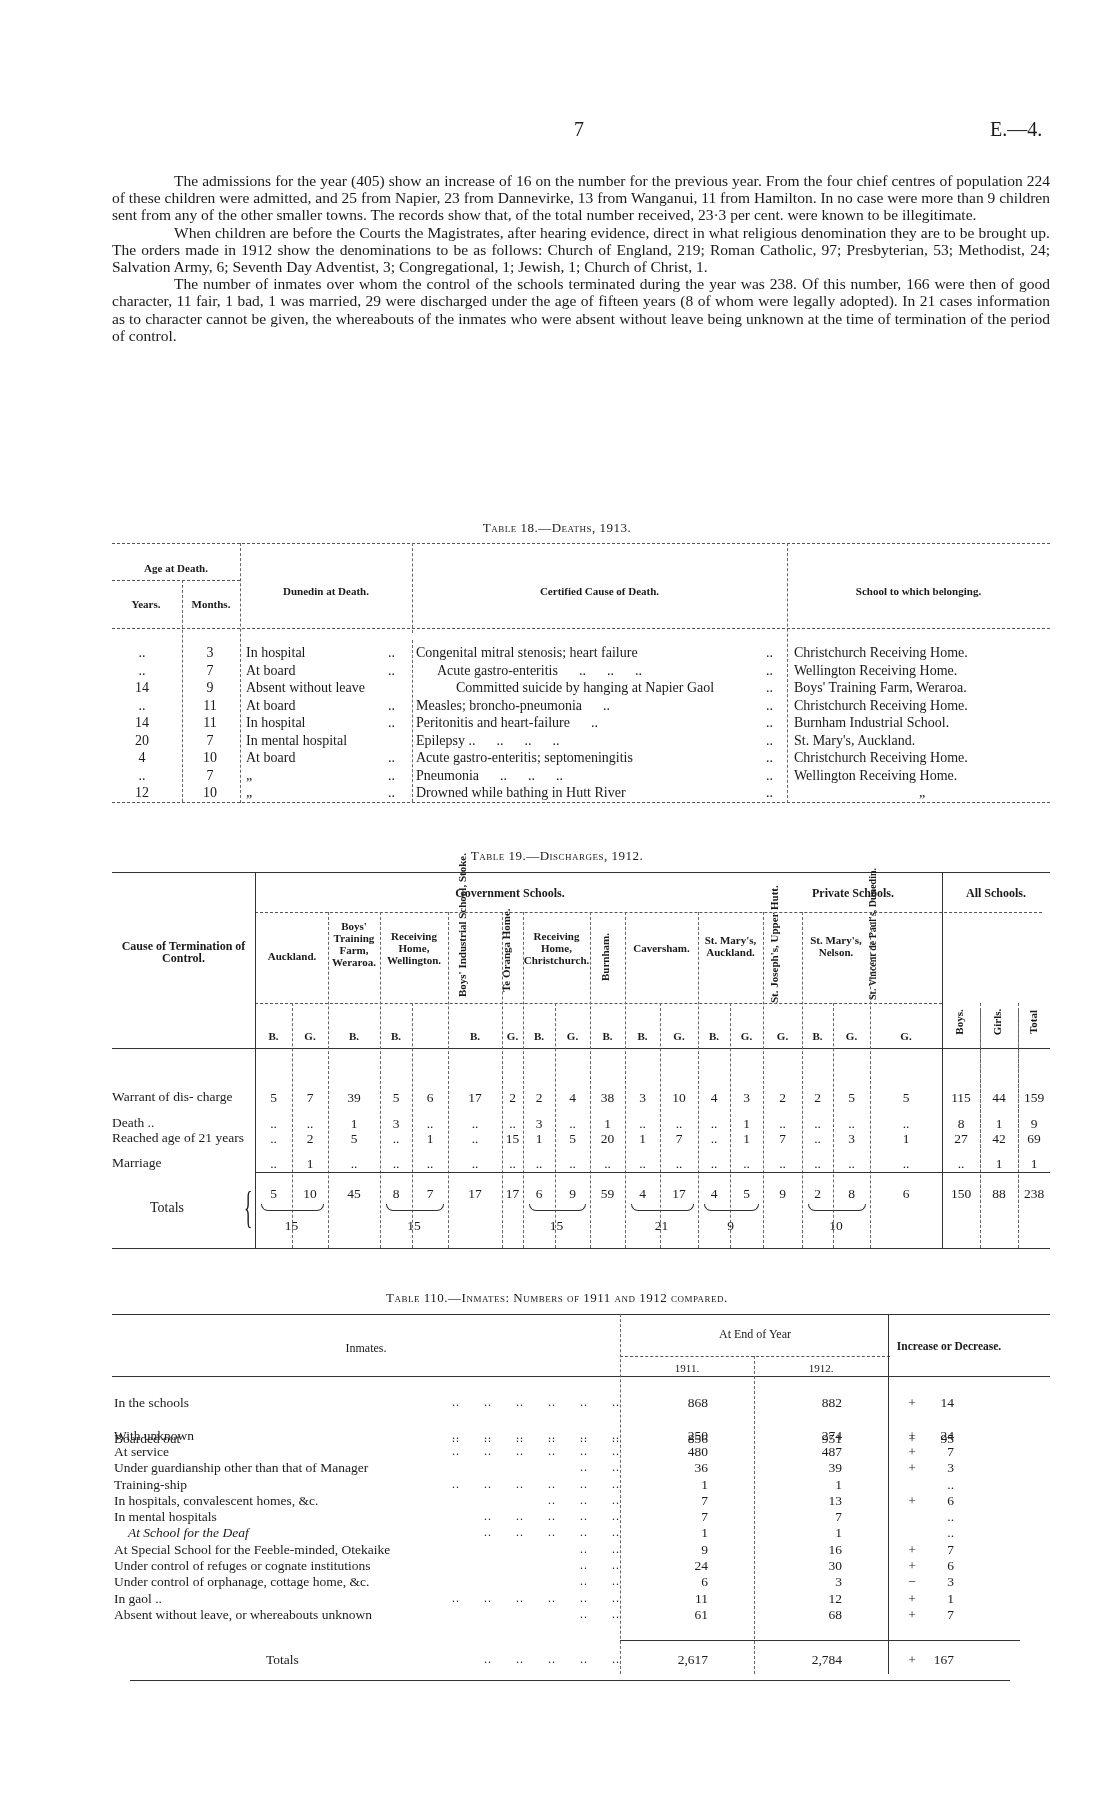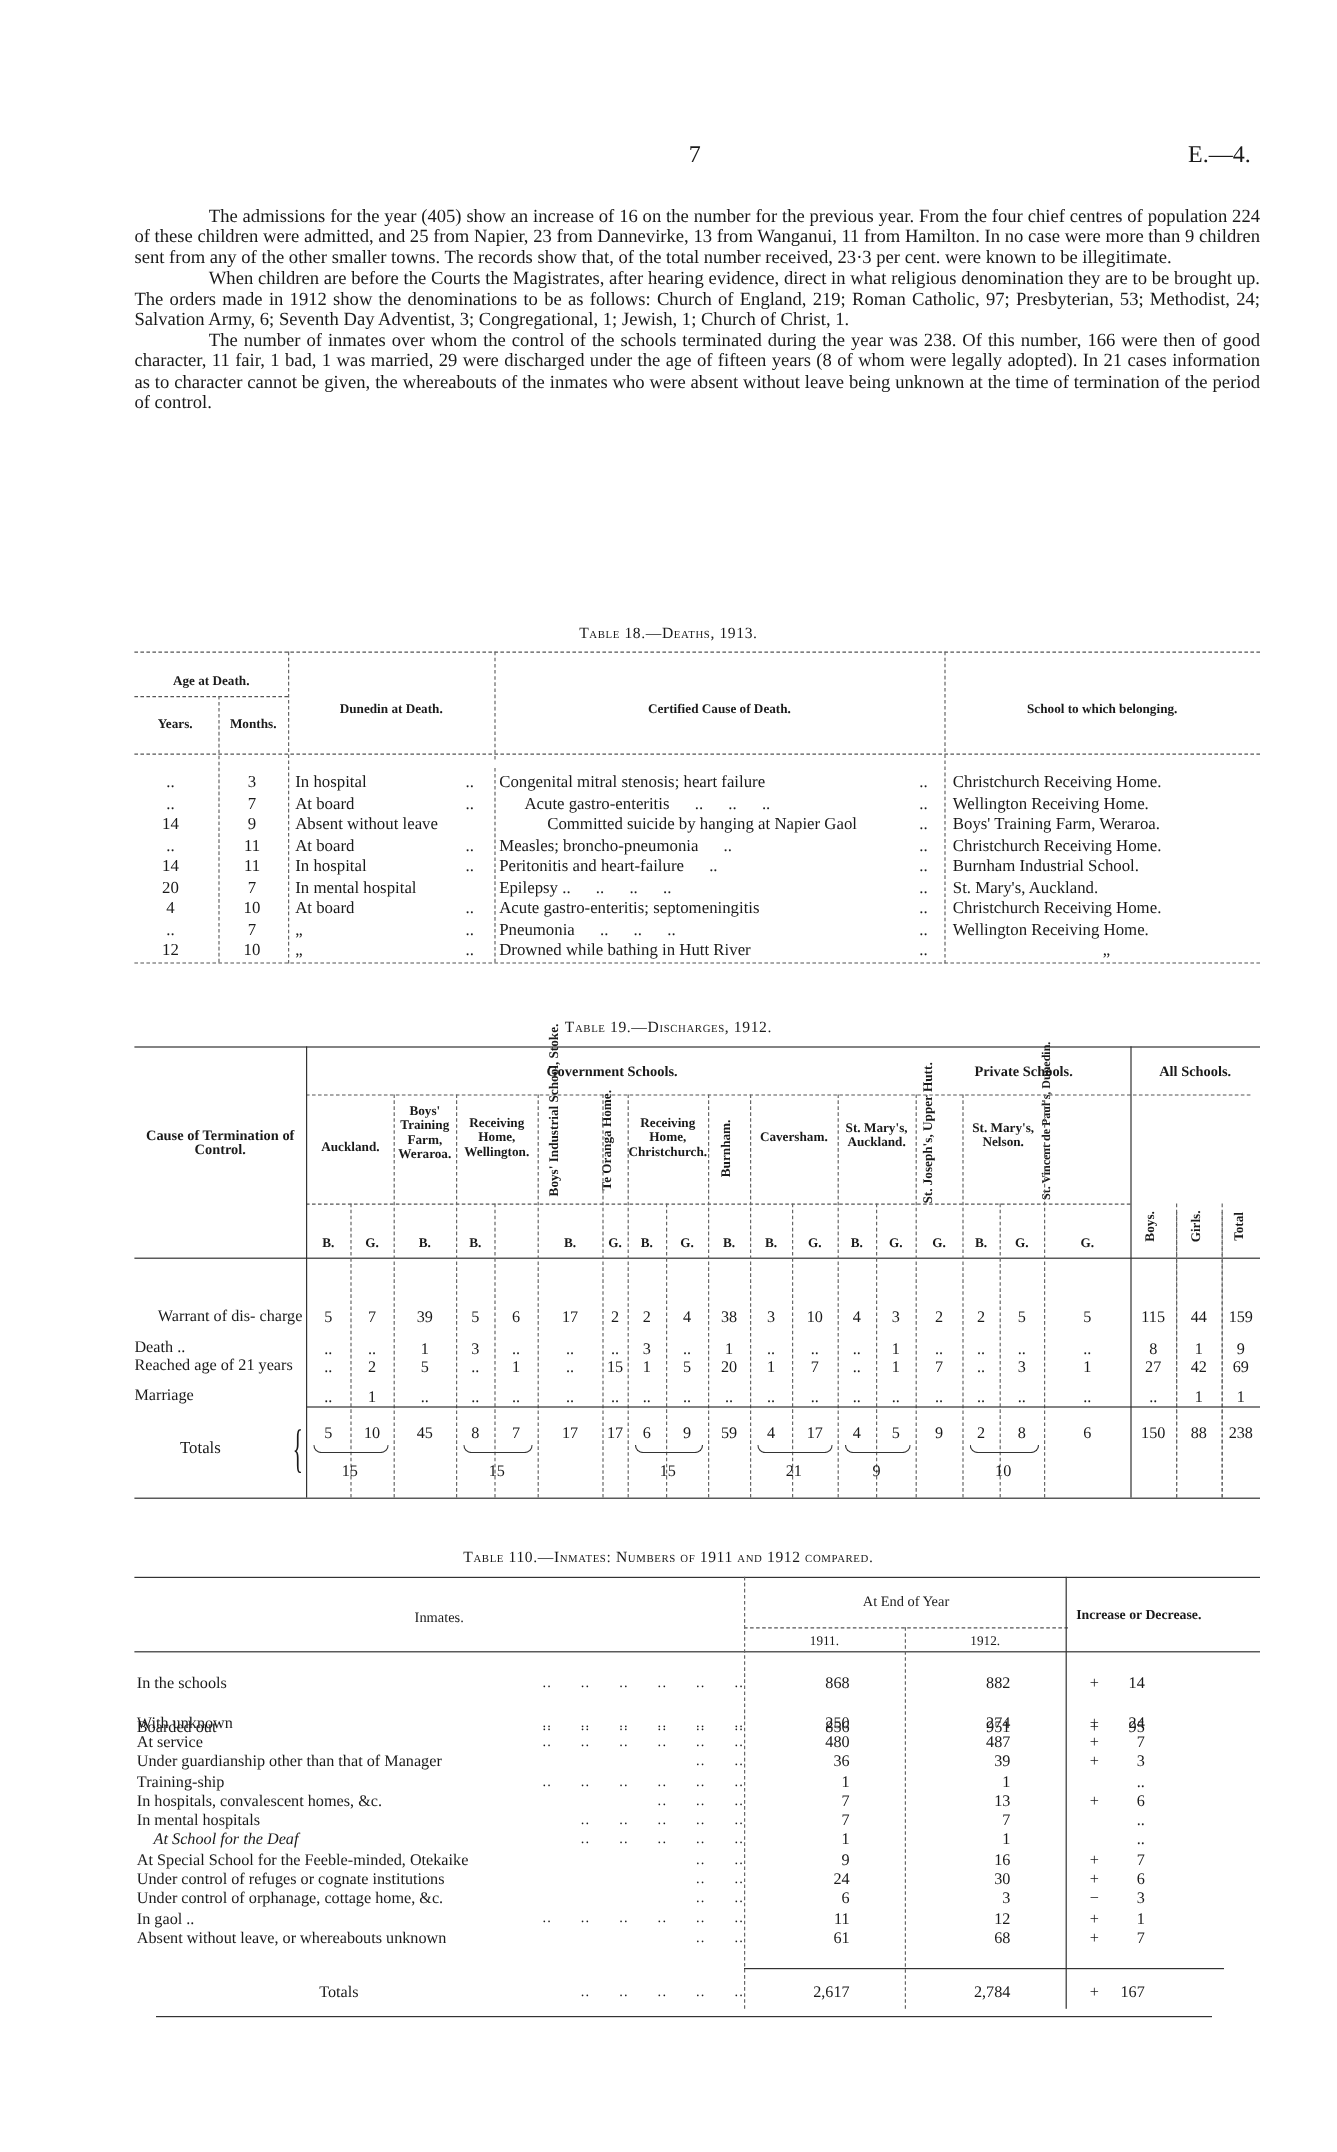--- a/index.html
+++ b/index.html
@@ -203,21 +203,21 @@
       <div class="hdr" style="left:555px; top:1030px; width:35px;">G.</div>
       <div class="hdr" style="left:590px; top:1030px; width:35px;">B.</div>
       <div class="hdr" style="left:625px; top:1030px; width:35px;">B.</div>
       <div class="hdr" style="left:660px; top:1030px; width:38px;">G.</div>
       <div class="hdr" style="left:698px; top:1030px; width:32px;">B.</div>
       <div class="hdr" style="left:730px; top:1030px; width:33px;">G.</div>
       <div class="hdr" style="left:763px; top:1030px; width:39px;">G.</div>
       <div class="hdr" style="left:802px; top:1030px; width:31px;">B.</div>
       <div class="hdr" style="left:833px; top:1030px; width:37px;">G.</div>
       <div class="hdr" style="left:870px; top:1030px; width:72px;">G.</div>
-      <div class="cell small" style="left:112px; top:1090px; width:140px; line-height:14px;text-align:right;">Warrant of dis-&nbsp;charge</div>
+      <div class="cell small" style="left:112px; top:1090px; width:140px; line-height:14px;">Warrant of dis-&nbsp;charge</div>
       <div class="cell c small" style="left:255px; top:1090px; width:37px;">5</div>
       <div class="cell c small" style="left:292px; top:1090px; width:36px;">7</div>
       <div class="cell c small" style="left:328px; top:1090px; width:52px;">39</div>
       <div class="cell c small" style="left:380px; top:1090px; width:32px;">5</div>
       <div class="cell c small" style="left:412px; top:1090px; width:36px;">6</div>
       <div class="cell c small" style="left:448px; top:1090px; width:54px;">17</div>
       <div class="cell c small" style="left:502px; top:1090px; width:21px;">2</div>
       <div class="cell c small" style="left:523px; top:1090px; width:32px;">2</div>
       <div class="cell c small" style="left:555px; top:1090px; width:35px;">4</div>
       <div class="cell c small" style="left:590px; top:1090px; width:35px;">38</div>

